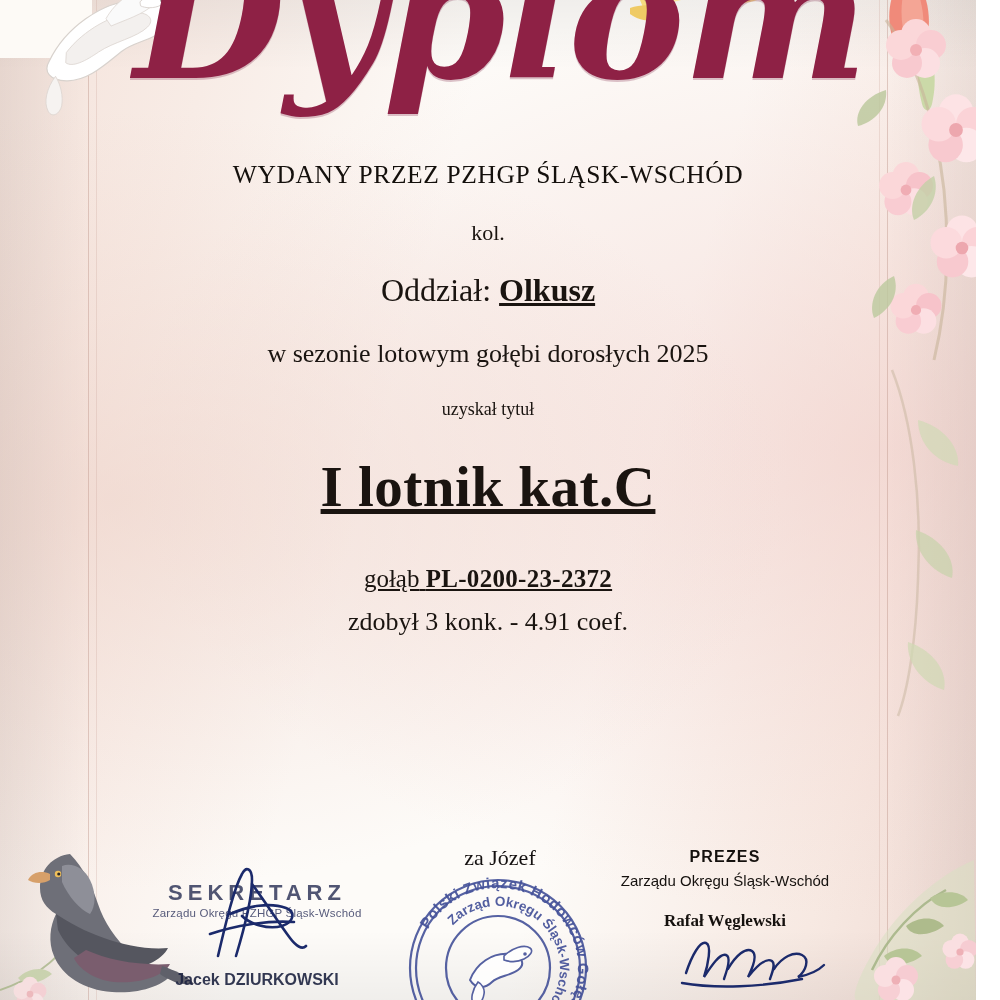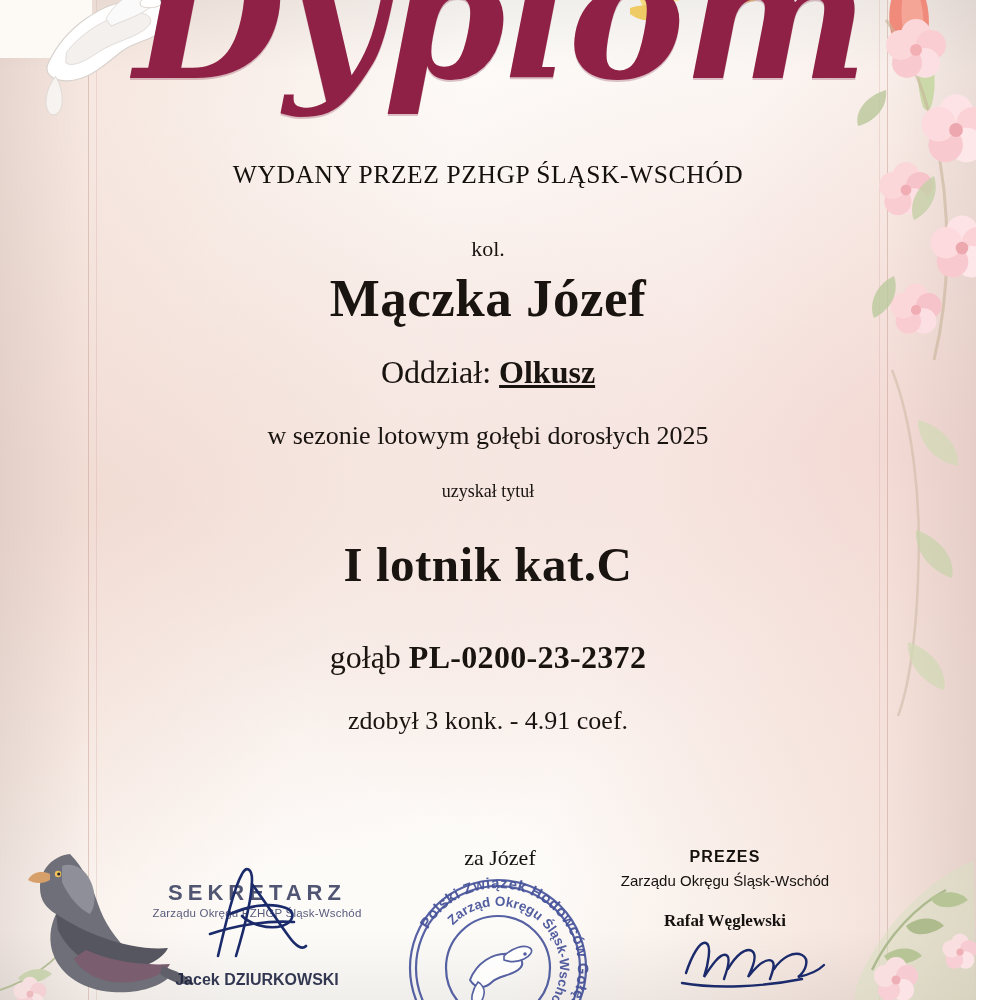--- a/index.html
+++ b/index.html
@@ -84,25 +84,25 @@
     right: 110px;
     top: 160px;
     text-align: center;
     color: #1a1410;
   }
 
   .line-issuer {
     font-size: 25.5px;
     letter-spacing: 0.6px;
     color: #14100c;
-    margin-bottom: 46px;
+    margin-bottom: 30px;
   }
   .line-kol {
     font-size: 22px;
-    margin-bottom: 6px;
+    margin-bottom: 26px;
   }
   .line-name {
     font-size: 53px;
     font-weight: bold;
     letter-spacing: 0.5px;
     margin-bottom: 26px;
   }
   .line-branch {
     font-size: 32px;
     margin-bottom: 30px;
@@ -113,28 +113,30 @@
   }
   .line-season {
     font-size: 26px;
     margin-bottom: 30px;
   }
   .line-obtained {
     font-size: 18px;
     margin-bottom: 34px;
   }
   .line-award {
-    font-size: 49px;
+    font-size: 57px;
     font-weight: bold;
     letter-spacing: 0.5px;
     margin-bottom: 46px;
+    text-decoration: underline;
   }
   .line-pigeon {
-    font-size: 32px;
-    margin-bottom: 30px;
+    font-size: 25px;
+    margin-bottom: 14px;
+    text-decoration: underline;
   }
   .line-pigeon .ring {
     font-weight: bold;
     letter-spacing: 0.3px;
   }
   .line-result {
     font-size: 26px;
   }
 
   
@@ -417,21 +419,20 @@
     </g>
   </svg>
 
   <div class="title-wrap">
     <div class="title">Dyplom</div>
   </div>
 
   <div class="content">
     <div class="line-issuer">WYDANY PRZEZ PZHGP ŚLĄSK-WSCHÓD</div>
     <div class="line-kol">kol.</div>
-    <div class="line-name">Mączka Józef</div>
     <div class="line-branch">
       <span>Oddział:</span>
       <span class="branch-value">Olkusz</span>
     </div>
     <div class="line-season">w sezonie lotowym gołębi dorosłych 2025</div>
     <div class="line-obtained">uzyskał tytuł</div>
     <div class="line-award">I lotnik kat.C</div>
     <div class="line-pigeon">
       <span>gołąb</span>
       <span class="ring">PL-0200-23-2372</span>

